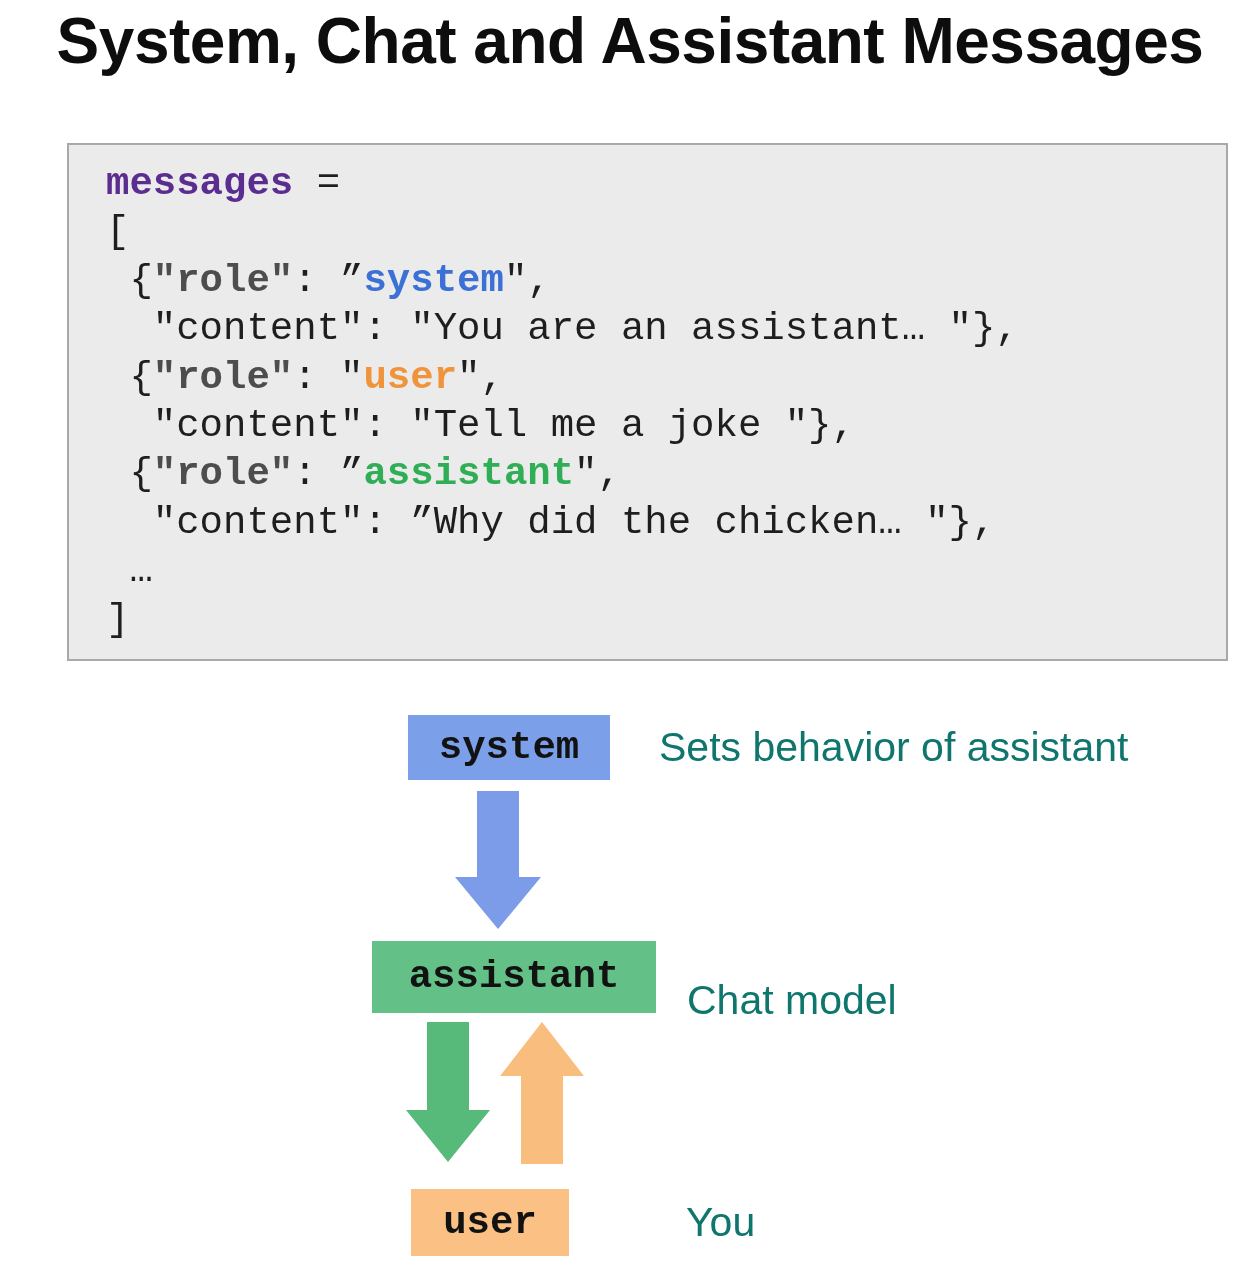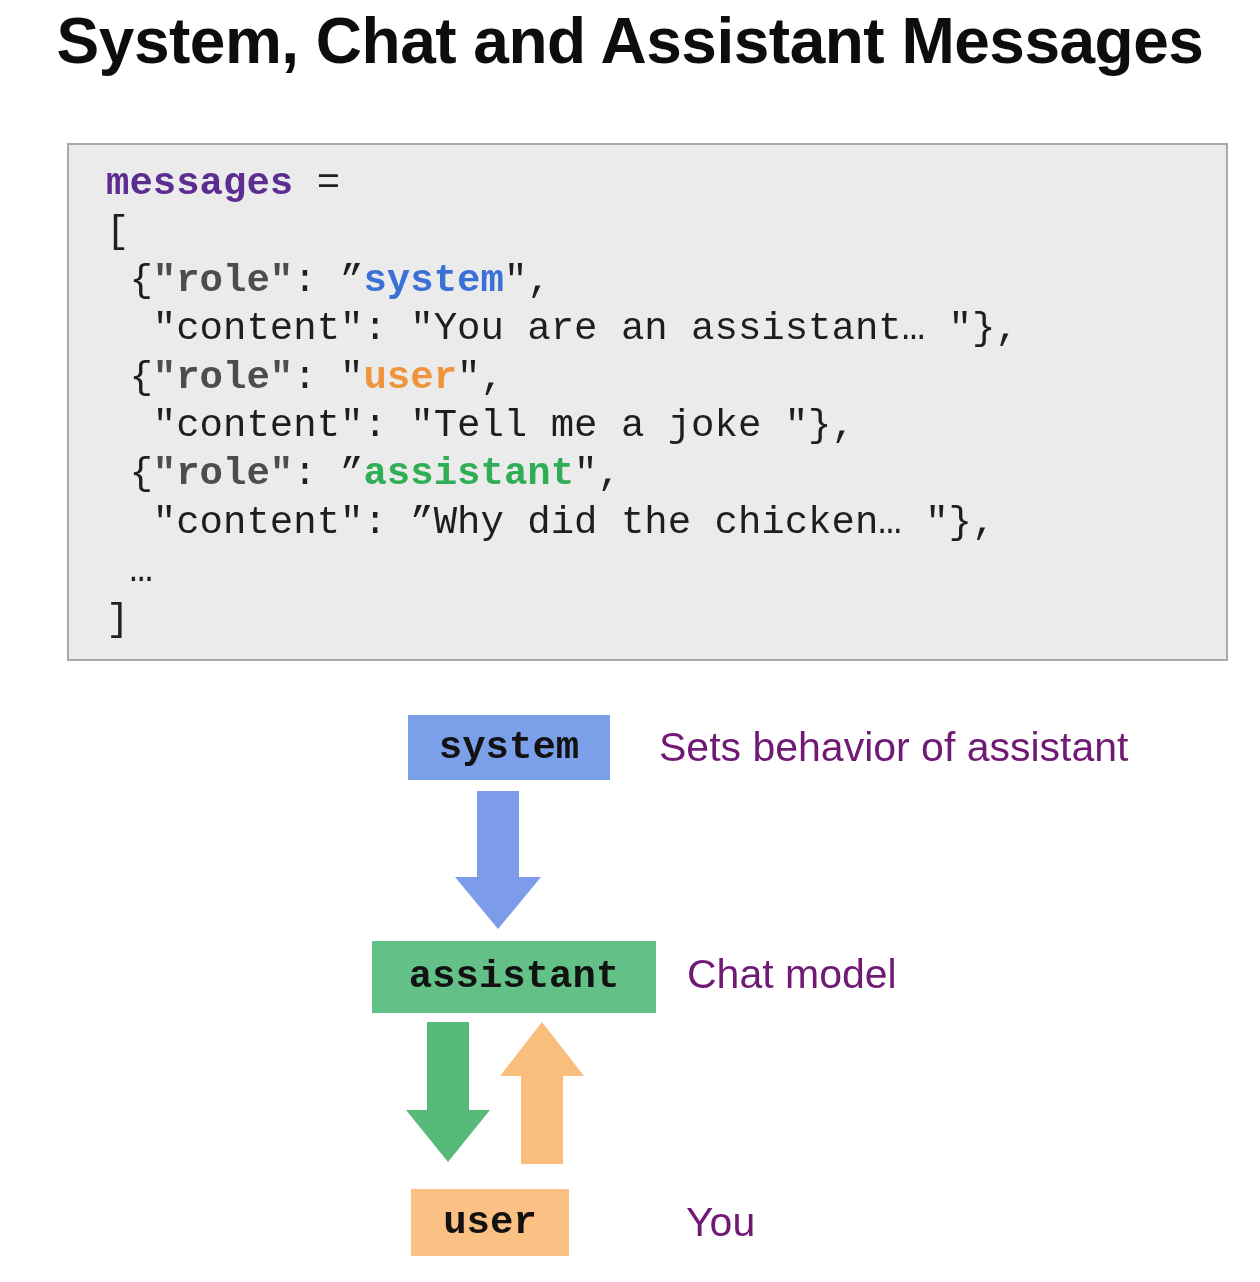--- a/index.html
+++ b/index.html
@@ -48,24 +48,24 @@
     font-family: "Liberation Mono", monospace;
     font-weight: bold; font-size: 39px; color: #121212;
   }
   .node-system    { left: 408px; top: 715px; width: 202px; height: 65px; background: var(--box-blue); }
   .node-assistant { left: 372px; top: 941px; width: 284px; height: 72px; background: var(--box-green); }
   .node-user      { left: 411px; top: 1189px; width: 158px; height: 67px; background: var(--box-orange); }
 
   .node-desc {
     position: absolute;
     display: flex; align-items: center;
-    font-size: 41px; font-weight: 500; color: #701a75;
+    font-size: 41px; font-weight: 500; color: #0f766e;
   }
   .desc-system    { left: 659px; top: 715px; height: 65px; }
-  .desc-assistant { left: 687px; top: 938px; height: 72px; text-align: center; }
+  .desc-assistant { left: 687px; top: 964px; height: 72px; text-align: center; }
   .desc-user      { left: 686px; top: 1189px; height: 67px; }
 
   .arrow { position: absolute; line-height: 0; }
   .arrow-blue   { left: 455px; top: 791px; }
   .arrow-green  { left: 406px; top: 1022px; }
   .arrow-orange { left: 500px; top: 1022px; }
 </style>
 </head>
 <body>
 

